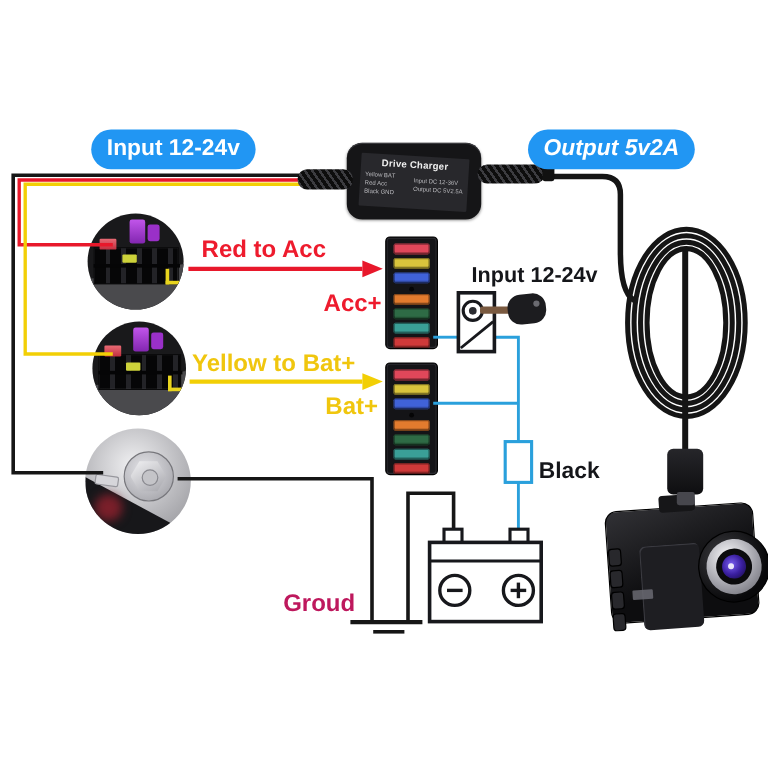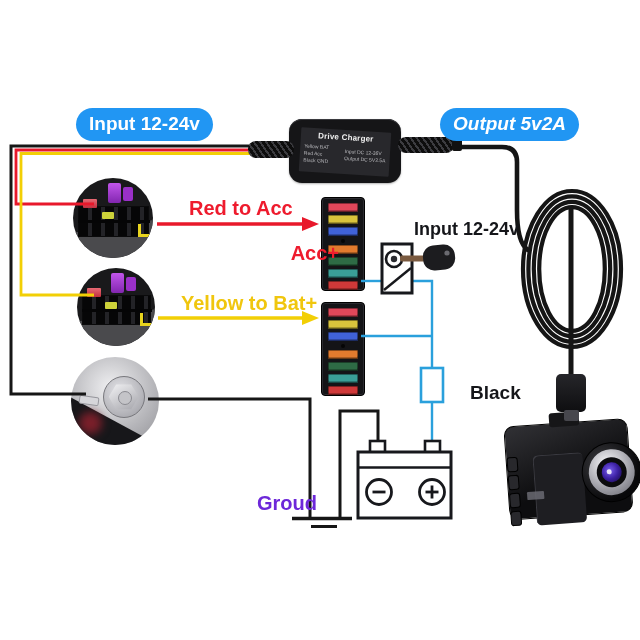--- a/index.html
+++ b/index.html
@@ -7,28 +7,28 @@
   #stage{position:relative;width:640px;height:640px;background:#ffffff;overflow:hidden;}
   .abs{position:absolute;}
 
   
   .badge{position:absolute;z-index:6;background:#2196f3;color:#fff;font-weight:bold;
          font-size:19px;line-height:1;padding:6px 13px 8px;border-radius:17px;}
   #badge-input{left:76px;top:108px;}
   #badge-output{left:440px;top:108px;font-style:italic;}
 
   
-  .ann{position:absolute;z-index:6;white-space:nowrap;margin-left:21px;}
+  .ann{position:absolute;z-index:6;white-space:nowrap;}
   #red-to-acc{left:168px;top:197px;color:#ee1b2d;font-weight:bold;font-size:20px;}
   #acc-plus{left:238px;top:242px;width:80px;text-align:right;color:#ee1b2d;font-weight:bold;font-size:20px;}
   #yellow-to-bat{left:160px;top:292px;color:#f0c60e;font-weight:bold;font-size:20px;}
   #bat-plus{left:236px;top:328px;width:79px;text-align:right;color:#f0c60e;font-weight:bold;font-size:20px;}
   #ignition-input{left:393px;top:219px;color:#15161a;font-weight:600;font-size:18px;}
   #fuse-label{left:449px;top:382px;color:#15161a;font-weight:600;font-size:19px;}
-  #ground-label{left:236px;top:492px;color:#6d28d9;font-weight:600;font-size:20px;}
+  #ground-label{left:236px;top:492px;color:#be185d;font-weight:600;font-size:20px;}
 
   
   #charger-body{left:289px;top:119px;width:112px;height:64px;background:#151517;border-radius:13px;
                 box-shadow:inset 0 1px 0 #3a3a3e, 0 1px 2px rgba(0,0,0,.3);z-index:2;}
   #charger-label{left:11px;top:11px;width:90px;height:44px;background:#28282c;transform:rotate(3.5deg);
                  color:#d8d8da;position:absolute;border-radius:1px;}
   #charger-title{font-size:8px;font-weight:bold;text-align:center;margin-top:3px;color:#efefef;letter-spacing:.2px;}
   .charger-cols{display:flex;justify-content:space-between;padding:3px 4px 0;}
   .charger-col{font-size:5px;line-height:7px;color:#b9b9bd;}
   .charger-col.specs{margin-top:3px;}
@@ -254,17 +254,18 @@
   </svg>
 
   <div class="abs" id="usb-plug"></div>
   <div class="abs" id="usb-tip"></div>
 
   <div class="badge" id="badge-input">Input 12-24v</div>
   <div class="badge" id="badge-output">Output 5v2A</div>
   <div class="ann" id="red-to-acc">Red to Acc</div>
   <div class="ann" id="yellow-to-bat">Yellow to Bat+</div>
   <div class="ann" id="acc-plus">Acc+</div>
+  <div class="ann" id="bat-plus">Bat+</div>
   <div class="ann" id="ignition-input">Input 12-24v</div>
   <div class="ann" id="fuse-label">Black</div>
   <div class="ann" id="ground-label">Groud</div>
 
 </div>
 
 </body></html>

